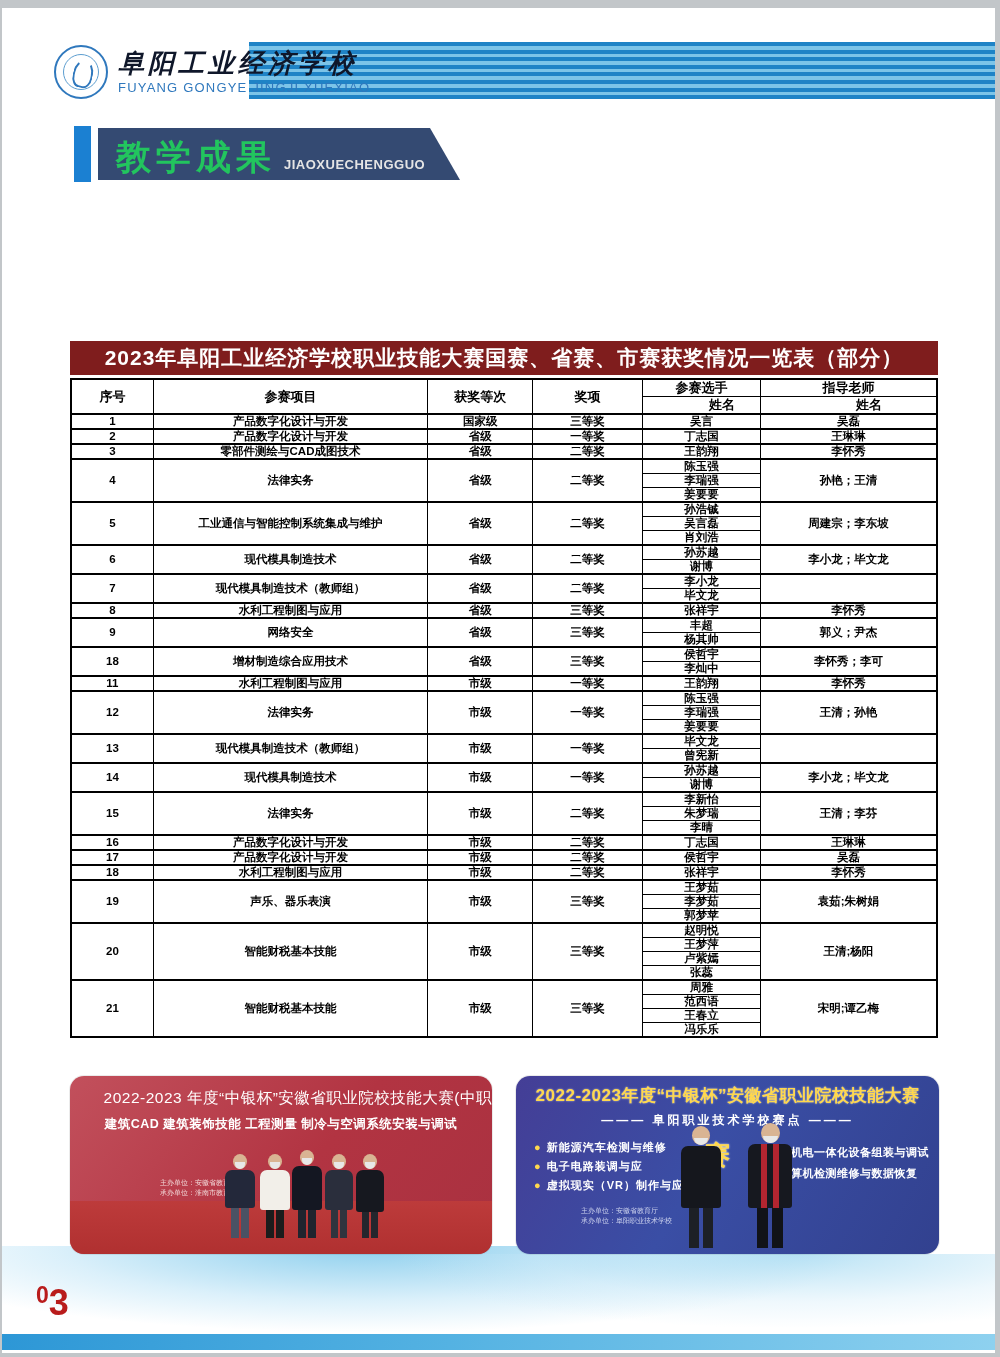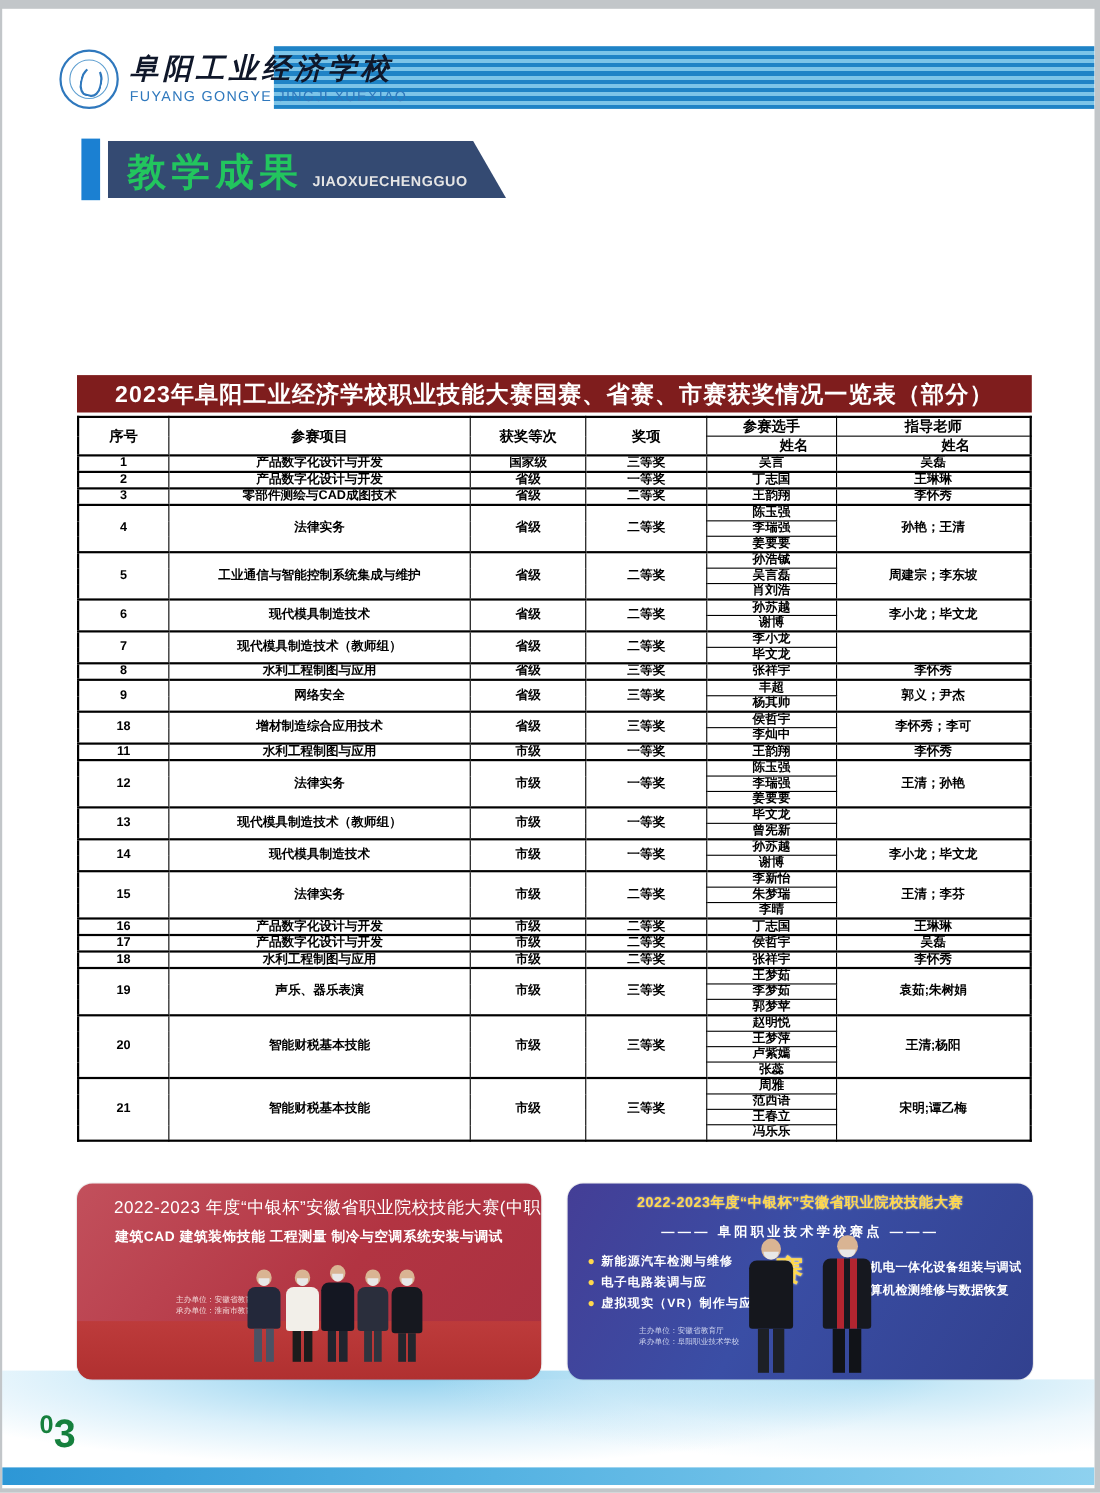--- a/index.html
+++ b/index.html
@@ -45,21 +45,21 @@
 
   
   .photo{position:absolute;top:1068px;height:178px;border-radius:14px;overflow:hidden;box-shadow:0 0 0 1px rgba(0,0,0,.08);}
   .photo-left{left:68px;width:422px;background:linear-gradient(130deg,#c2505c 0%,#b23442 55%,#a93140 100%);}
   .photo-left .carpet{position:absolute;left:0;right:0;bottom:0;height:30%;background:linear-gradient(180deg,#bd3b3b,#b03030);}
   .pl-line1{position:absolute;left:0;right:0;top:12px;text-align:right;color:#fff;font-weight:normal;font-size:15.5px;letter-spacing:.5px;}
   .pl-line2{position:absolute;left:0;right:0;top:40px;text-align:center;color:#fff;font-weight:bold;font-size:12.5px;letter-spacing:.5px;}
   .pl-org{position:absolute;left:90px;top:102px;color:#f3d9d9;font-size:7px;line-height:10px;}
 
   .photo-right{left:514px;width:423px;background:linear-gradient(120deg,#443e96 0%,#3a4ea5 45%,#32418f 100%);}
-  .pr-line1{position:absolute;left:0;right:0;top:8px;text-align:center;color:#ffd84d;font-weight:bold;font-size:13px;letter-spacing:.5px;text-shadow:0 0 2px rgba(255,255,255,.6);}
+  .pr-line1{position:absolute;left:0;right:0;top:8px;text-align:center;color:#ffd84d;font-weight:bold;font-size:17px;letter-spacing:.5px;text-shadow:0 0 2px rgba(255,255,255,.6);}
   .pr-line2{position:absolute;left:0;right:0;top:36px;text-align:center;color:#fff;font-weight:bold;font-size:12px;letter-spacing:3px;}
   .pr-bullets{position:absolute;left:18px;top:62px;color:#fff;font-weight:bold;font-size:11px;line-height:19px;letter-spacing:1px;}
   .pr-bullets .dot{color:#ffd84d;margin-right:5px;}
   .pr-bullets-r{position:absolute;right:10px;top:66px;color:#fff;font-weight:bold;font-size:11px;line-height:21px;letter-spacing:.5px;text-align:left;}
   .pr-big{position:absolute;left:188px;top:62px;color:#ffd84d;font-size:26px;font-weight:bold;text-shadow:0 0 2px #fff;}
   .pr-org{position:absolute;left:65px;top:130px;color:#cdd3ee;font-size:7px;line-height:10px;}
 
   
   .person{position:absolute;}
   .person i{display:block;}
@@ -68,21 +68,21 @@
   .p-body{border-radius:7px 7px 3px 3px;margin:1px auto 0;}
   .p-legs{margin:0 auto;}
 
   
   .wave1{position:absolute;left:-60px;width:1120px;top:1238px;height:120px;
     background:radial-gradient(ellipse 62% 100% at 38% 0%,rgba(120,198,234,.85) 0%,rgba(175,222,245,.45) 45%,rgba(255,255,255,0) 72%);}
   .wave2{position:absolute;left:300px;width:900px;top:1246px;height:110px;
     background:radial-gradient(ellipse 60% 90% at 55% 0%,rgba(140,208,238,.6) 0%,rgba(200,232,248,.3) 48%,rgba(255,255,255,0) 75%);}
   .bottom-bar{position:absolute;left:0;right:0;bottom:3px;height:16px;
     background:linear-gradient(90deg,#2d97d6 0%,#54b2e2 45%,#8ed1ef 100%);}
-  .page-num{position:absolute;left:34px;top:1276px;color:#15803d;font-weight:bold;line-height:1;}
+  .page-num{position:absolute;left:34px;top:1276px;color:#b91c1c;font-weight:bold;line-height:1;}
   .page-num .n0{font-size:23px;vertical-align:12px;}
   .page-num .n3{font-size:36px;}
 </style>
 </head>
 <body>
 
 <div class="page">
 
   <div class="hdr-stripes"></div>
   <div class="logo-wrap">

